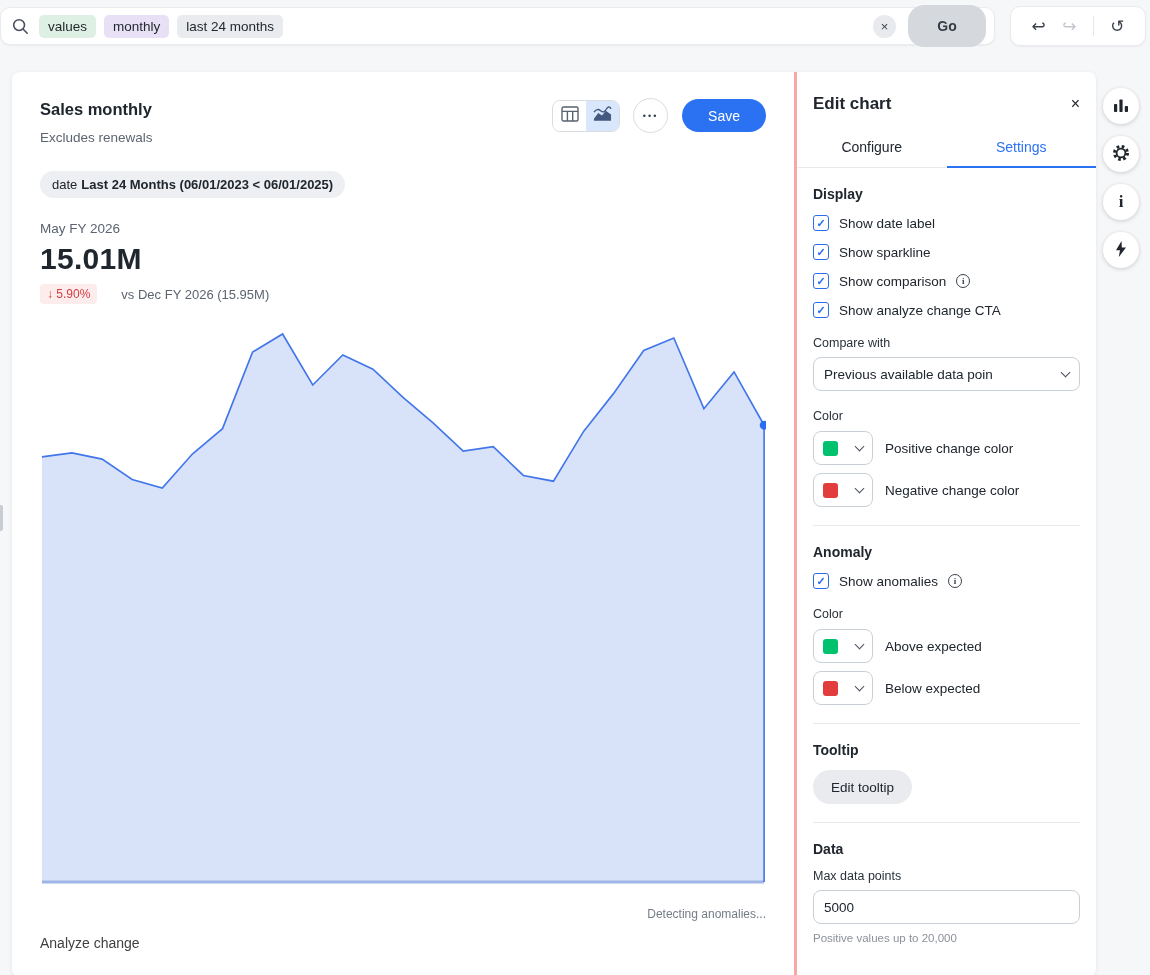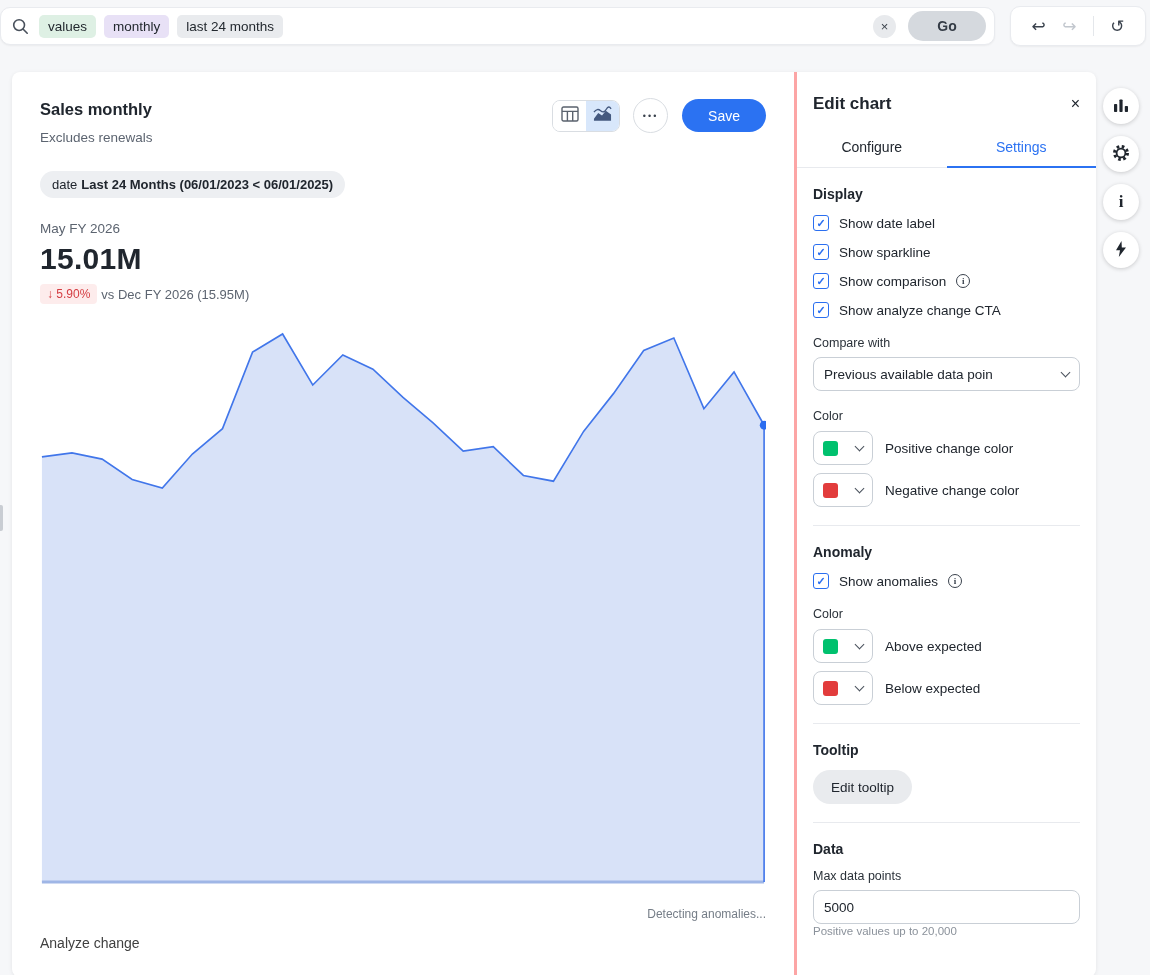--- a/index.html
+++ b/index.html
@@ -22,21 +22,21 @@
   }
   .mag{ display:flex; margin-right:10px; }
   .token{ padding:4px 9px; border-radius:5px; font-size:13.5px; color:#23292f; margin-right:8px; white-space:nowrap; }
   .sb-spacer{ flex:1; }
   .clearbtn{
     width:23px; height:23px; border-radius:50%; background:#e8eaed; border:none;
     color:#3c434c; font-size:13px; line-height:1; display:flex; align-items:center; justify-content:center;
     margin-right:12px;
   }
   .gobtn{
-    width:78px; height:30px; border-radius:16px; background:#d5d9de; border:none;
+    width:78px; height:42px; border-radius:16px; background:#d5d9de; border:none;
     font-size:14px; font-weight:600; color:#333b45;
   }
   .historybox{
     position:absolute; left:1010px; top:6px; width:136px; height:40px;
     background:#fff; border:1px solid #e9ebef; border-radius:10px;
     display:flex; align-items:center; justify-content:space-evenly; padding:0 4px;
     box-shadow:0 1px 2px rgba(0,0,0,.05);
   }
   .histbtn{ background:none; border:none; font-size:17px; color:#3a424d; line-height:1; }
   .histbtn.disabled{ color:#c2c7ce; cursor:default; }
@@ -66,21 +66,21 @@
     font-size:14px; margin-left:14px;
   }
   .chip{
     align-self:flex-start; display:inline-flex; align-items:center; gap:4px;
     background:#edeff2; border-radius:16px; padding:6px 12px; font-size:13px; color:#20262e; margin-top:24px;
     white-space:nowrap;
   }
   .chip b{ font-weight:700; }
   .period{ font-size:13.5px; color:#5c6470; margin-top:22px; line-height:18px; }
   .kpi{ font-size:30px; font-weight:700; color:#20262e; margin-top:3px; line-height:36px; letter-spacing:.3px; }
-  .changerow{ display:flex; align-items:center; gap:4px; margin-top:7px; height:20px; }
+  .changerow{ display:flex; align-items:center; gap:24px; margin-top:7px; height:20px; }
   .badge{ background:#fdecec; color:#d43d42; font-size:12px; padding:3px 7px; border-radius:4px; }
   .vs{ font-size:13px; color:#5c6470; }
   .sparkwrap{ margin-top:24px; height:558px; position:relative; }
   .sparkwrap svg{ display:block; width:100%; height:100%; }
   .detect{ font-size:12px; color:#757d87; text-align:right; margin-top:20px; line-height:16px; }
   .analyze{ align-self:flex-start; font-size:14px; color:#404040; margin-top:12px; line-height:18px; text-decoration:none; cursor:pointer; }
 
   
   .edit-panel{ width:302px; border-left:3px solid #fca5a5; padding:0 16px; flex-shrink:0; }
   .ep-header{ display:flex; justify-content:space-between; align-items:center; padding-top:22px; }
@@ -121,21 +121,21 @@
   .collabel{ font-size:13.5px; }
   .divider{ border-top:1px solid #e8eaee; margin-top:18px; }
   .pillbtn{
     margin-top:12px; height:34px; padding:0 18px; border-radius:17px; background:#e9ebee; border:none;
     font-size:13.5px; color:#20262e;
   }
   .tinput{
     margin-top:7px; width:100%; height:34px; border:1px solid #c9cfd6; border-radius:8px;
     padding:0 10px; font-size:13.5px; color:#20262e; font-family:"Liberation Sans", sans-serif;
   }
-  .helper{ font-size:11.5px; color:#8b929b; margin-top:1px; }
+  .helper{ font-size:11.5px; color:#8b929b; margin-top:8px; }
 
   
   .side-icons{ position:absolute; left:1103px; top:88px; display:flex; flex-direction:column; gap:12px; }
   .sideb{
     width:36px; height:36px; border-radius:50%; background:#fff; border:none;
     box-shadow:0 1px 4px rgba(0,0,0,.18);
     display:flex; align-items:center; justify-content:center;
   }
   .info-glyph{ font-family:"Liberation Serif", serif; font-size:17px; font-weight:600; color:#20262e; }
 

